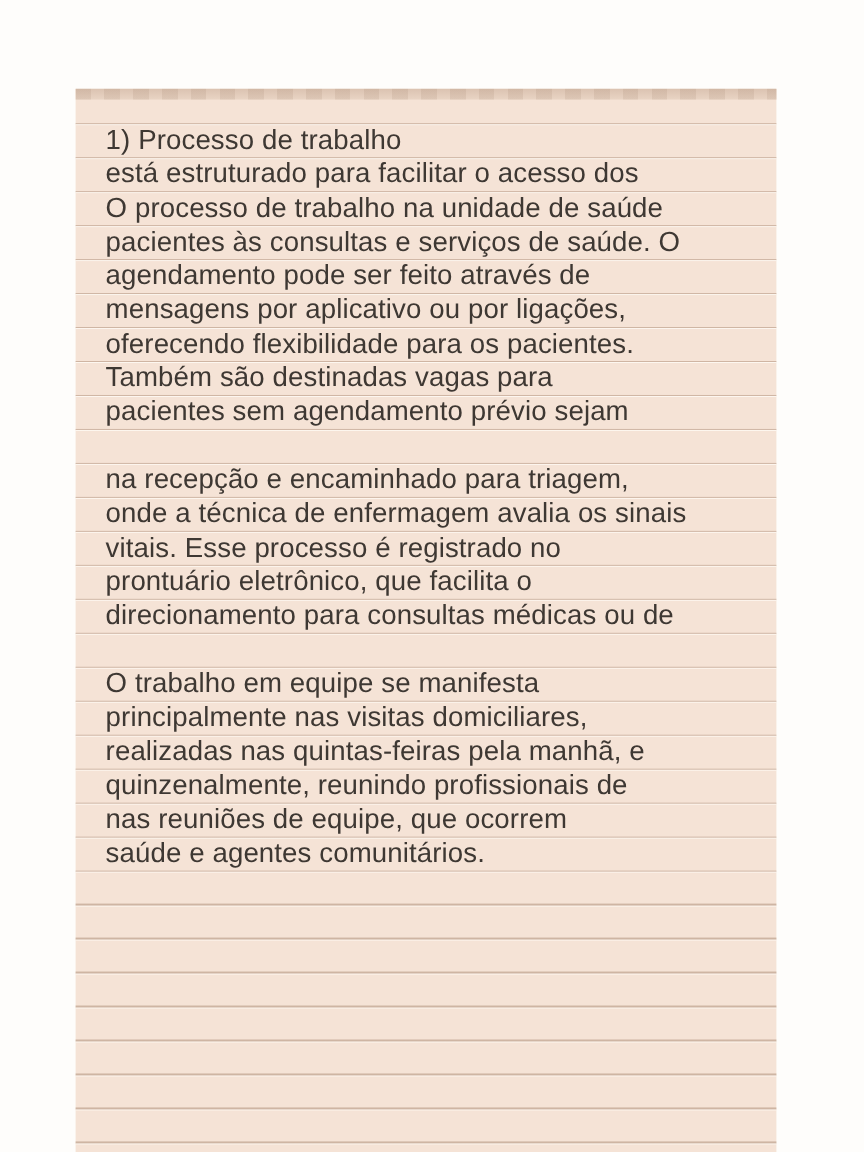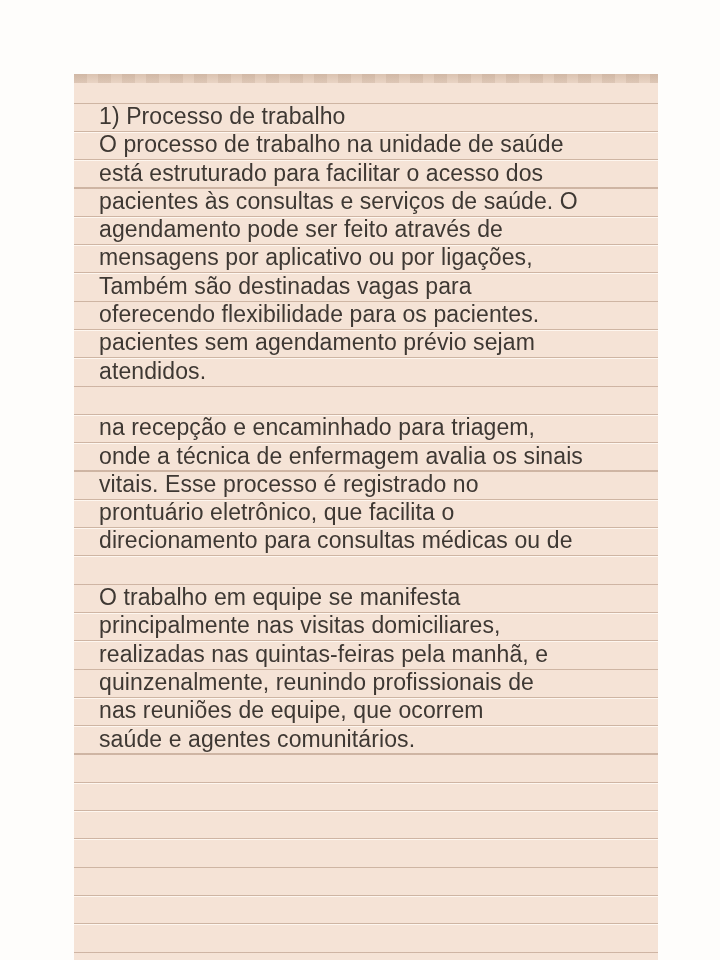--- a/index.html
+++ b/index.html
@@ -9,21 +9,21 @@
   .canvas {
     position: relative;
     width: 720px;
     height: 960px;
     background: var(--page-bg, #fefdfb);
     overflow: hidden;
     font-family: "Liberation Sans", "DejaVu Sans", sans-serif;
   }
   .paper {
     position: absolute;
-    left: 74px;
+    left: 63px;
     top: 74px;
     width: 584px;
     height: 886px;
     background-color: var(--paper-color, #f5e3d6);
     background-image: repeating-linear-gradient(
       to bottom,
       rgba(0,0,0,0) 0px,
       rgba(0,0,0,0) 26.5px,
       var(--line-color, rgba(168,135,112,0.5)) 26.5px,
       var(--line-color, rgba(168,135,112,0.5)) 27.6px,
@@ -67,29 +67,28 @@
 </style>
 </head>
 <body>
 
 <div class="canvas">
   <div class="paper">
     <div class="paper-top-edge"></div>
     <div class="text-block">
       <div class="paragraph">
           <div class="text-line">1) Processo de trabalho</div>
+          <div class="text-line">está estruturado para facilitar o acesso dos</div>
           <div class="text-line">O processo de trabalho na unidade de saúde</div>
-          <div class="text-line">está estruturado para facilitar o acesso dos</div>
           <div class="text-line">pacientes às consultas e serviços de saúde. O</div>
           <div class="text-line">agendamento pode ser feito através de</div>
           <div class="text-line">mensagens por aplicativo ou por ligações,</div>
+          <div class="text-line">oferecendo flexibilidade para os pacientes.</div>
           <div class="text-line">Também são destinadas vagas para</div>
-          <div class="text-line">oferecendo flexibilidade para os pacientes.</div>
           <div class="text-line">pacientes sem agendamento prévio sejam</div>
-          <div class="text-line">atendidos.</div>
         </div>
       <div class="paragraph">
           <div class="text-line">na recepção e encaminhado para triagem,</div>
           <div class="text-line">onde a técnica de enfermagem avalia os sinais</div>
           <div class="text-line">vitais. Esse processo é registrado no</div>
           <div class="text-line">prontuário eletrônico, que facilita o</div>
           <div class="text-line">direcionamento para consultas médicas ou de</div>
         </div>
       <div class="paragraph">
           <div class="text-line">O trabalho em equipe se manifesta</div>

